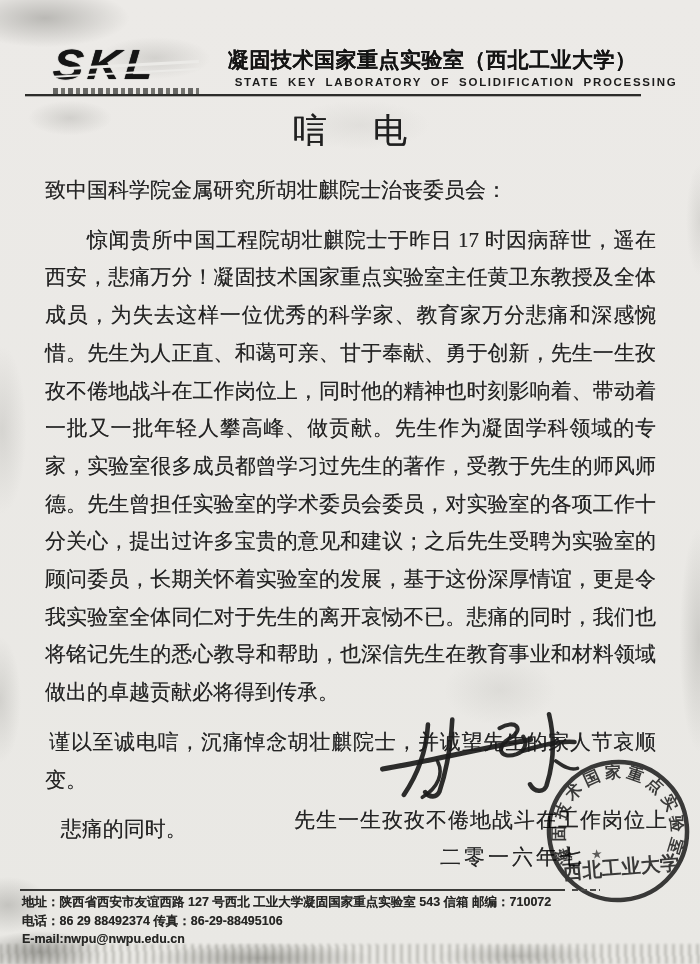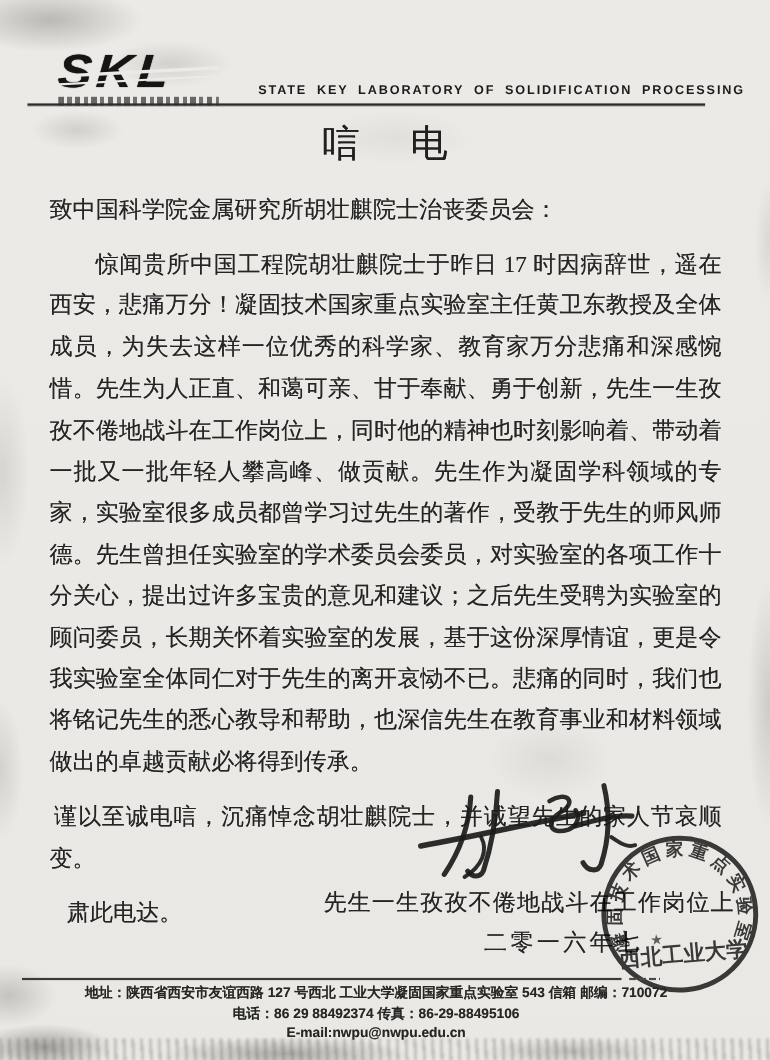--- a/index.html
+++ b/index.html
@@ -84,46 +84,47 @@
   .seal circle{fill:none;stroke:#232323;stroke-width:4.5;}
   .seal text{fill:#232323;font-family:"Liberation Serif","DejaVu Serif",serif;font-weight:bold;}
 
   
   .footer-rule{position:absolute;left:20px;top:889px;width:545px;height:2px;background:#3a3a38;}
   .footer-dash{position:absolute;left:572px;top:889px;width:28px;height:2px;background:#4a4a48;
     background:repeating-linear-gradient(90deg,#4a4a48 0 6px, transparent 6px 9px);}
   .footer{position:absolute;left:22px;top:893px;width:640px;
     font-family:"Liberation Sans","DejaVu Sans",sans-serif;
     font-weight:bold;font-size:12.5px;line-height:18.5px;color:#262624;
-    text-shadow:0 0 .4px rgba(40,40,40,.5);text-align:center;}
+    text-shadow:0 0 .4px rgba(40,40,40,.5);}
 </style>
 </head>
 <body>
 
 <div class="page">
 
   <div class="logo">
     <span class="word">SKL</span>
     <i class="stripe s1"></i>
     <i class="stripe s2"></i>
     <div class="logo-sub"></div>
   </div>
+  <div class="org-cn">凝固技术国家重点实验室（西北工业大学）</div>
   <div class="org-en">STATE KEY LABORATORY OF SOLIDIFICATION PROCESSING</div>
   <div class="header-rule"></div>
 
   <div class="doc-title">
     <span>唁</span>
     <span>电</span>
   </div>
 
   <div class="body-text">
     <p class="salutation">致中国科学院金属研究所胡壮麒院士治丧委员会：</p>
     <p class="para">惊闻贵所中国工程院胡壮麒院士于昨日 17 时因病辞世，遥在西安，悲痛万分！凝固技术国家重点实验室主任黄卫东教授及全体成员，为失去这样一位优秀的科学家、教育家万分悲痛和深感惋惜。先生为人正直、和蔼可亲、甘于奉献、勇于创新，先生一生孜孜不倦地战斗在工作岗位上，同时他的精神也时刻影响着、带动着一批又一批年轻人攀高峰、做贡献。先生作为凝固学科领域的专家，实验室很多成员都曾学习过先生的著作，受教于先生的师风师德。先生曾担任实验室的学术委员会委员，对实验室的各项工作十分关心，提出过许多宝贵的意见和建议；之后先生受聘为实验室的顾问委员，长期关怀着实验室的发展，基于这份深厚情谊，更是令我实验室全体同仁对于先生的离开哀恸不已。悲痛的同时，我们也将铭记先生的悉心教导和帮助，也深信先生在教育事业和材料领域做出的卓越贡献必将得到传承。</p>
     <p class="para p2">谨以至诚电唁，沉痛悼念胡壮麒院士，并诚望先生的家人节哀顺变。</p>
-    <p class="para p3">肃此电达。</p>
+    <p class="para p3">悲痛的同时。</p>
   </div>
 
   <svg class="signature" viewBox="0 0 200 95" aria-hidden="true">
     <path d="M 6,58 C 50,52 100,42 152,34" stroke-width="5"></path>
     <path d="M 52,16 C 50,38 42,62 26,84" stroke-width="4.5"></path>
     <path d="M 76,12 C 74,34 70,58 61,82 C 58,88 51,88 47,82" stroke-width="4.5"></path>
     <path d="M 60,52 C 66,64 60,78 44,87" stroke-width="3.5"></path>
     <path d="M 122,22 C 138,13 147,24 132,32 C 117,40 121,53 138,48 C 146,45 149,38 145,31" stroke-width="4"></path>
     <path d="M 144,45 C 160,41 180,36 195,38" stroke-width="4.5"></path>
     <path d="M 171,10 C 176,35 174,58 166,80 C 163,87 154,86 150,78" stroke-width="4.5"></path>

